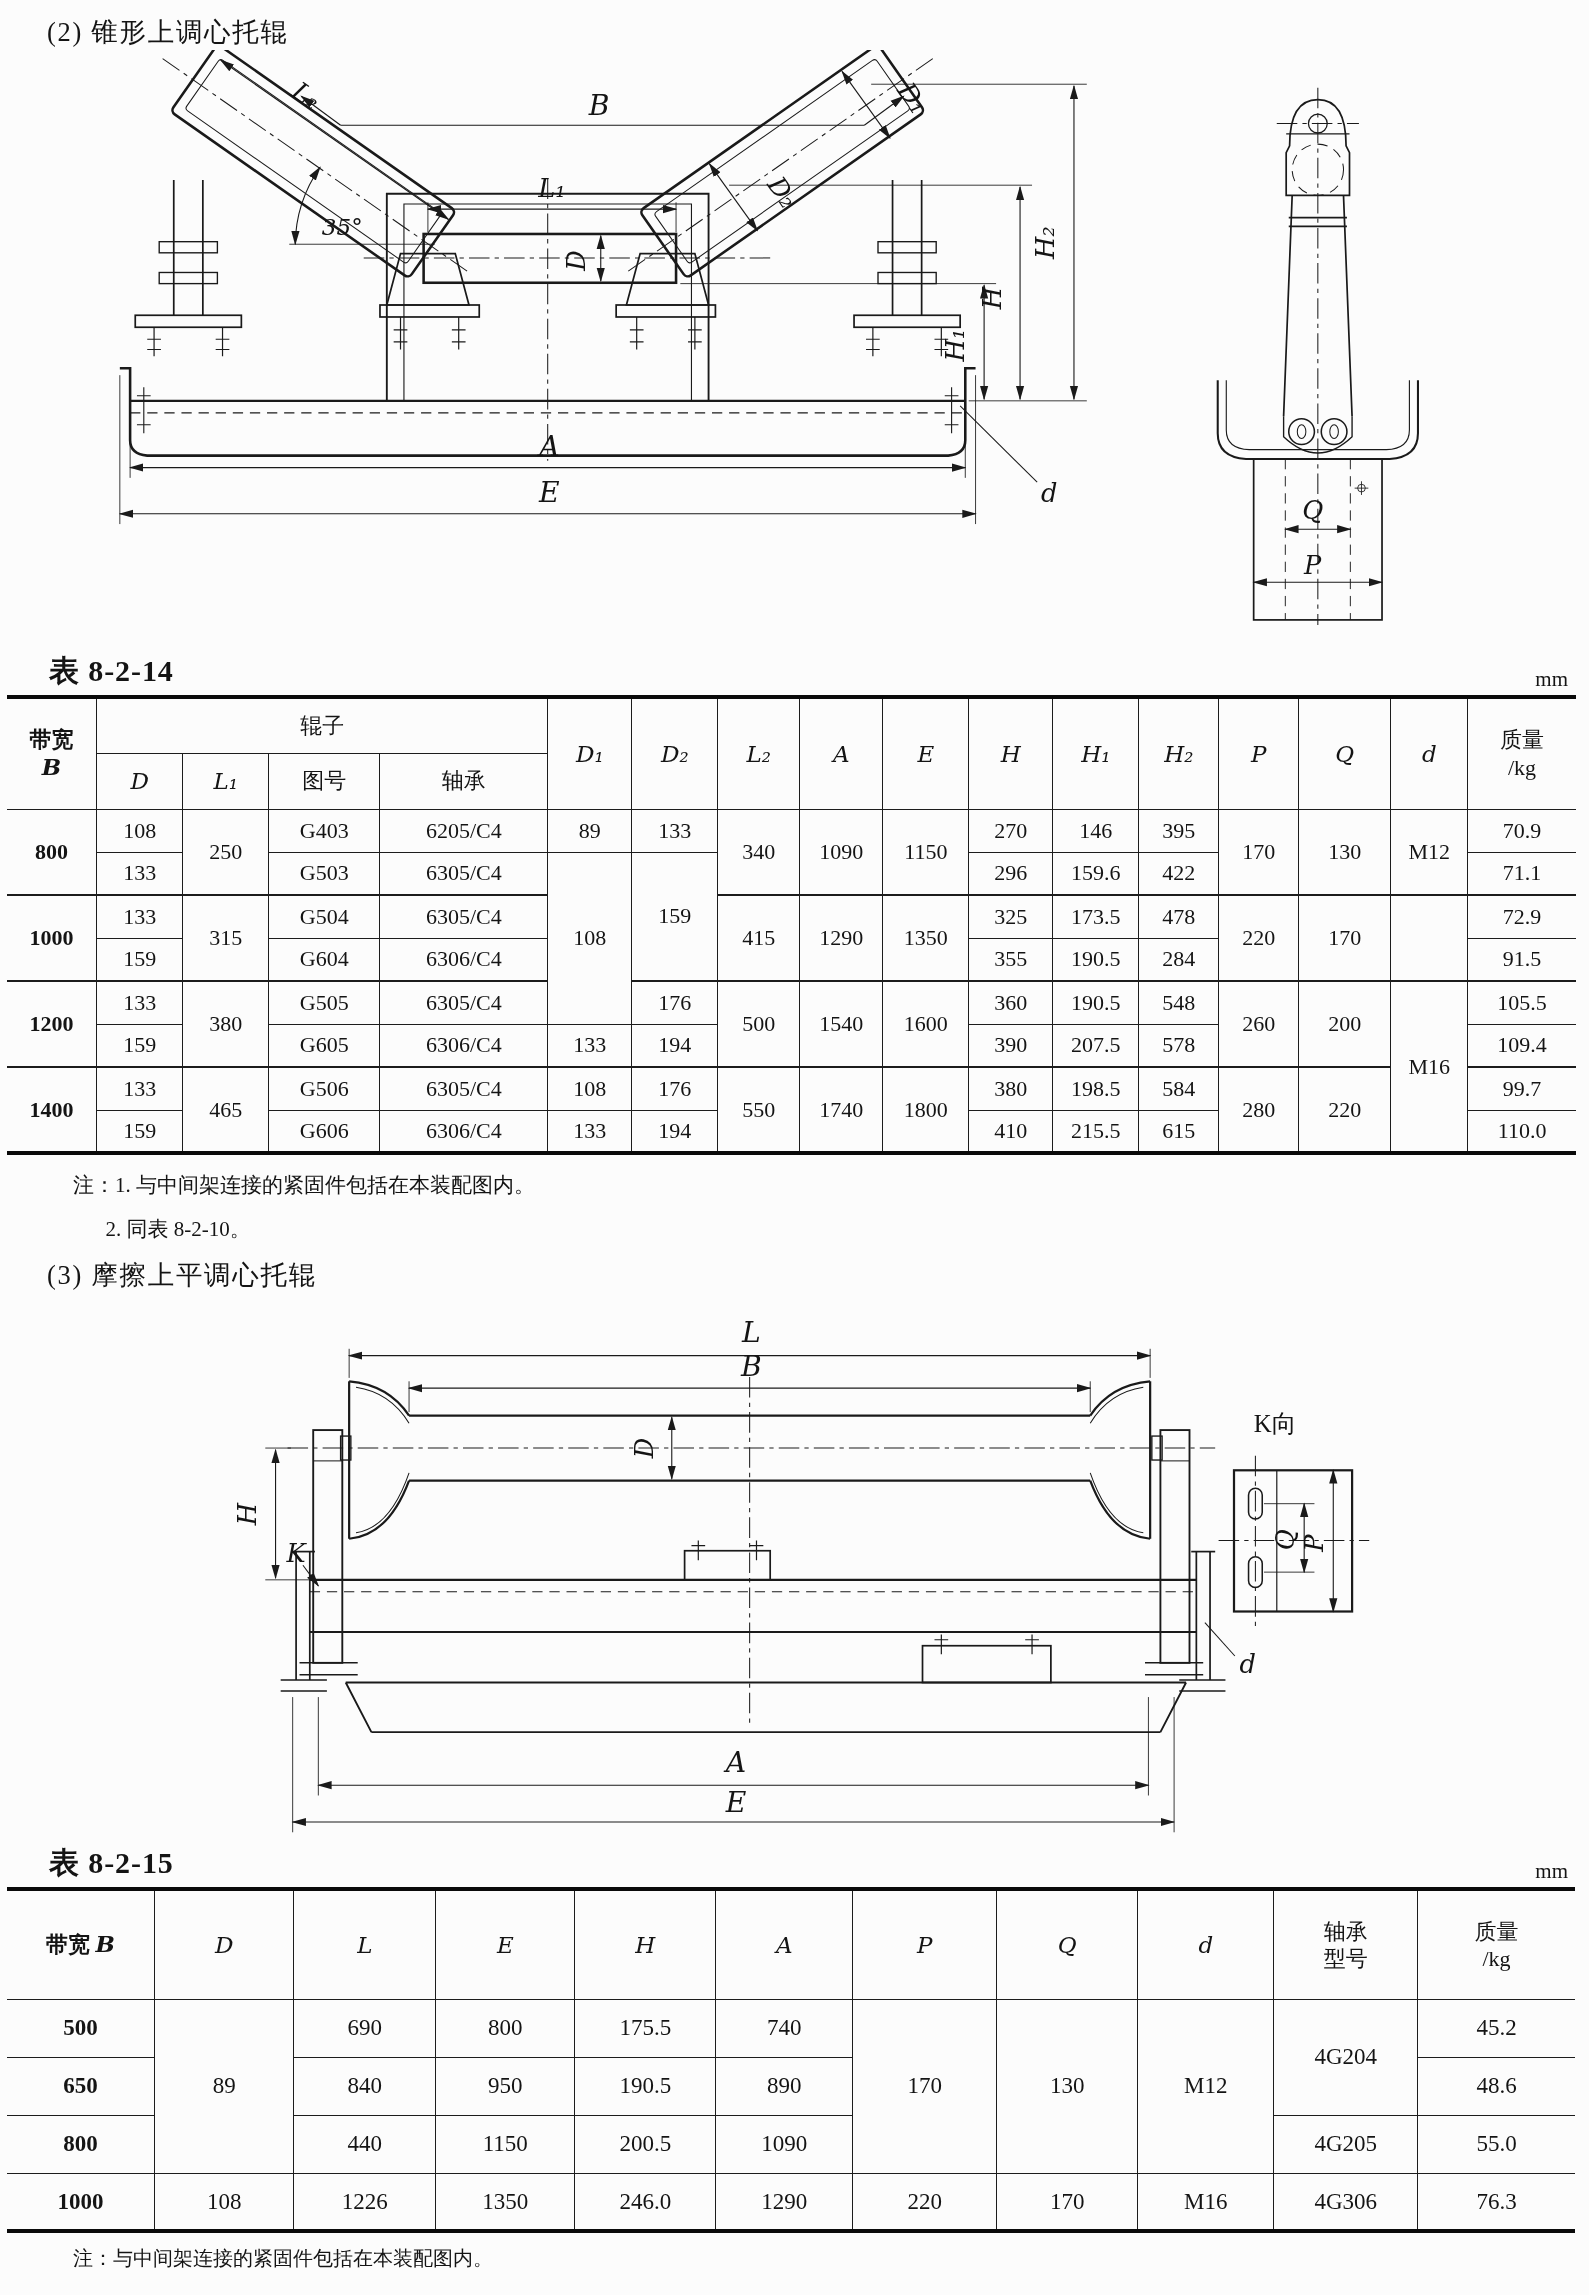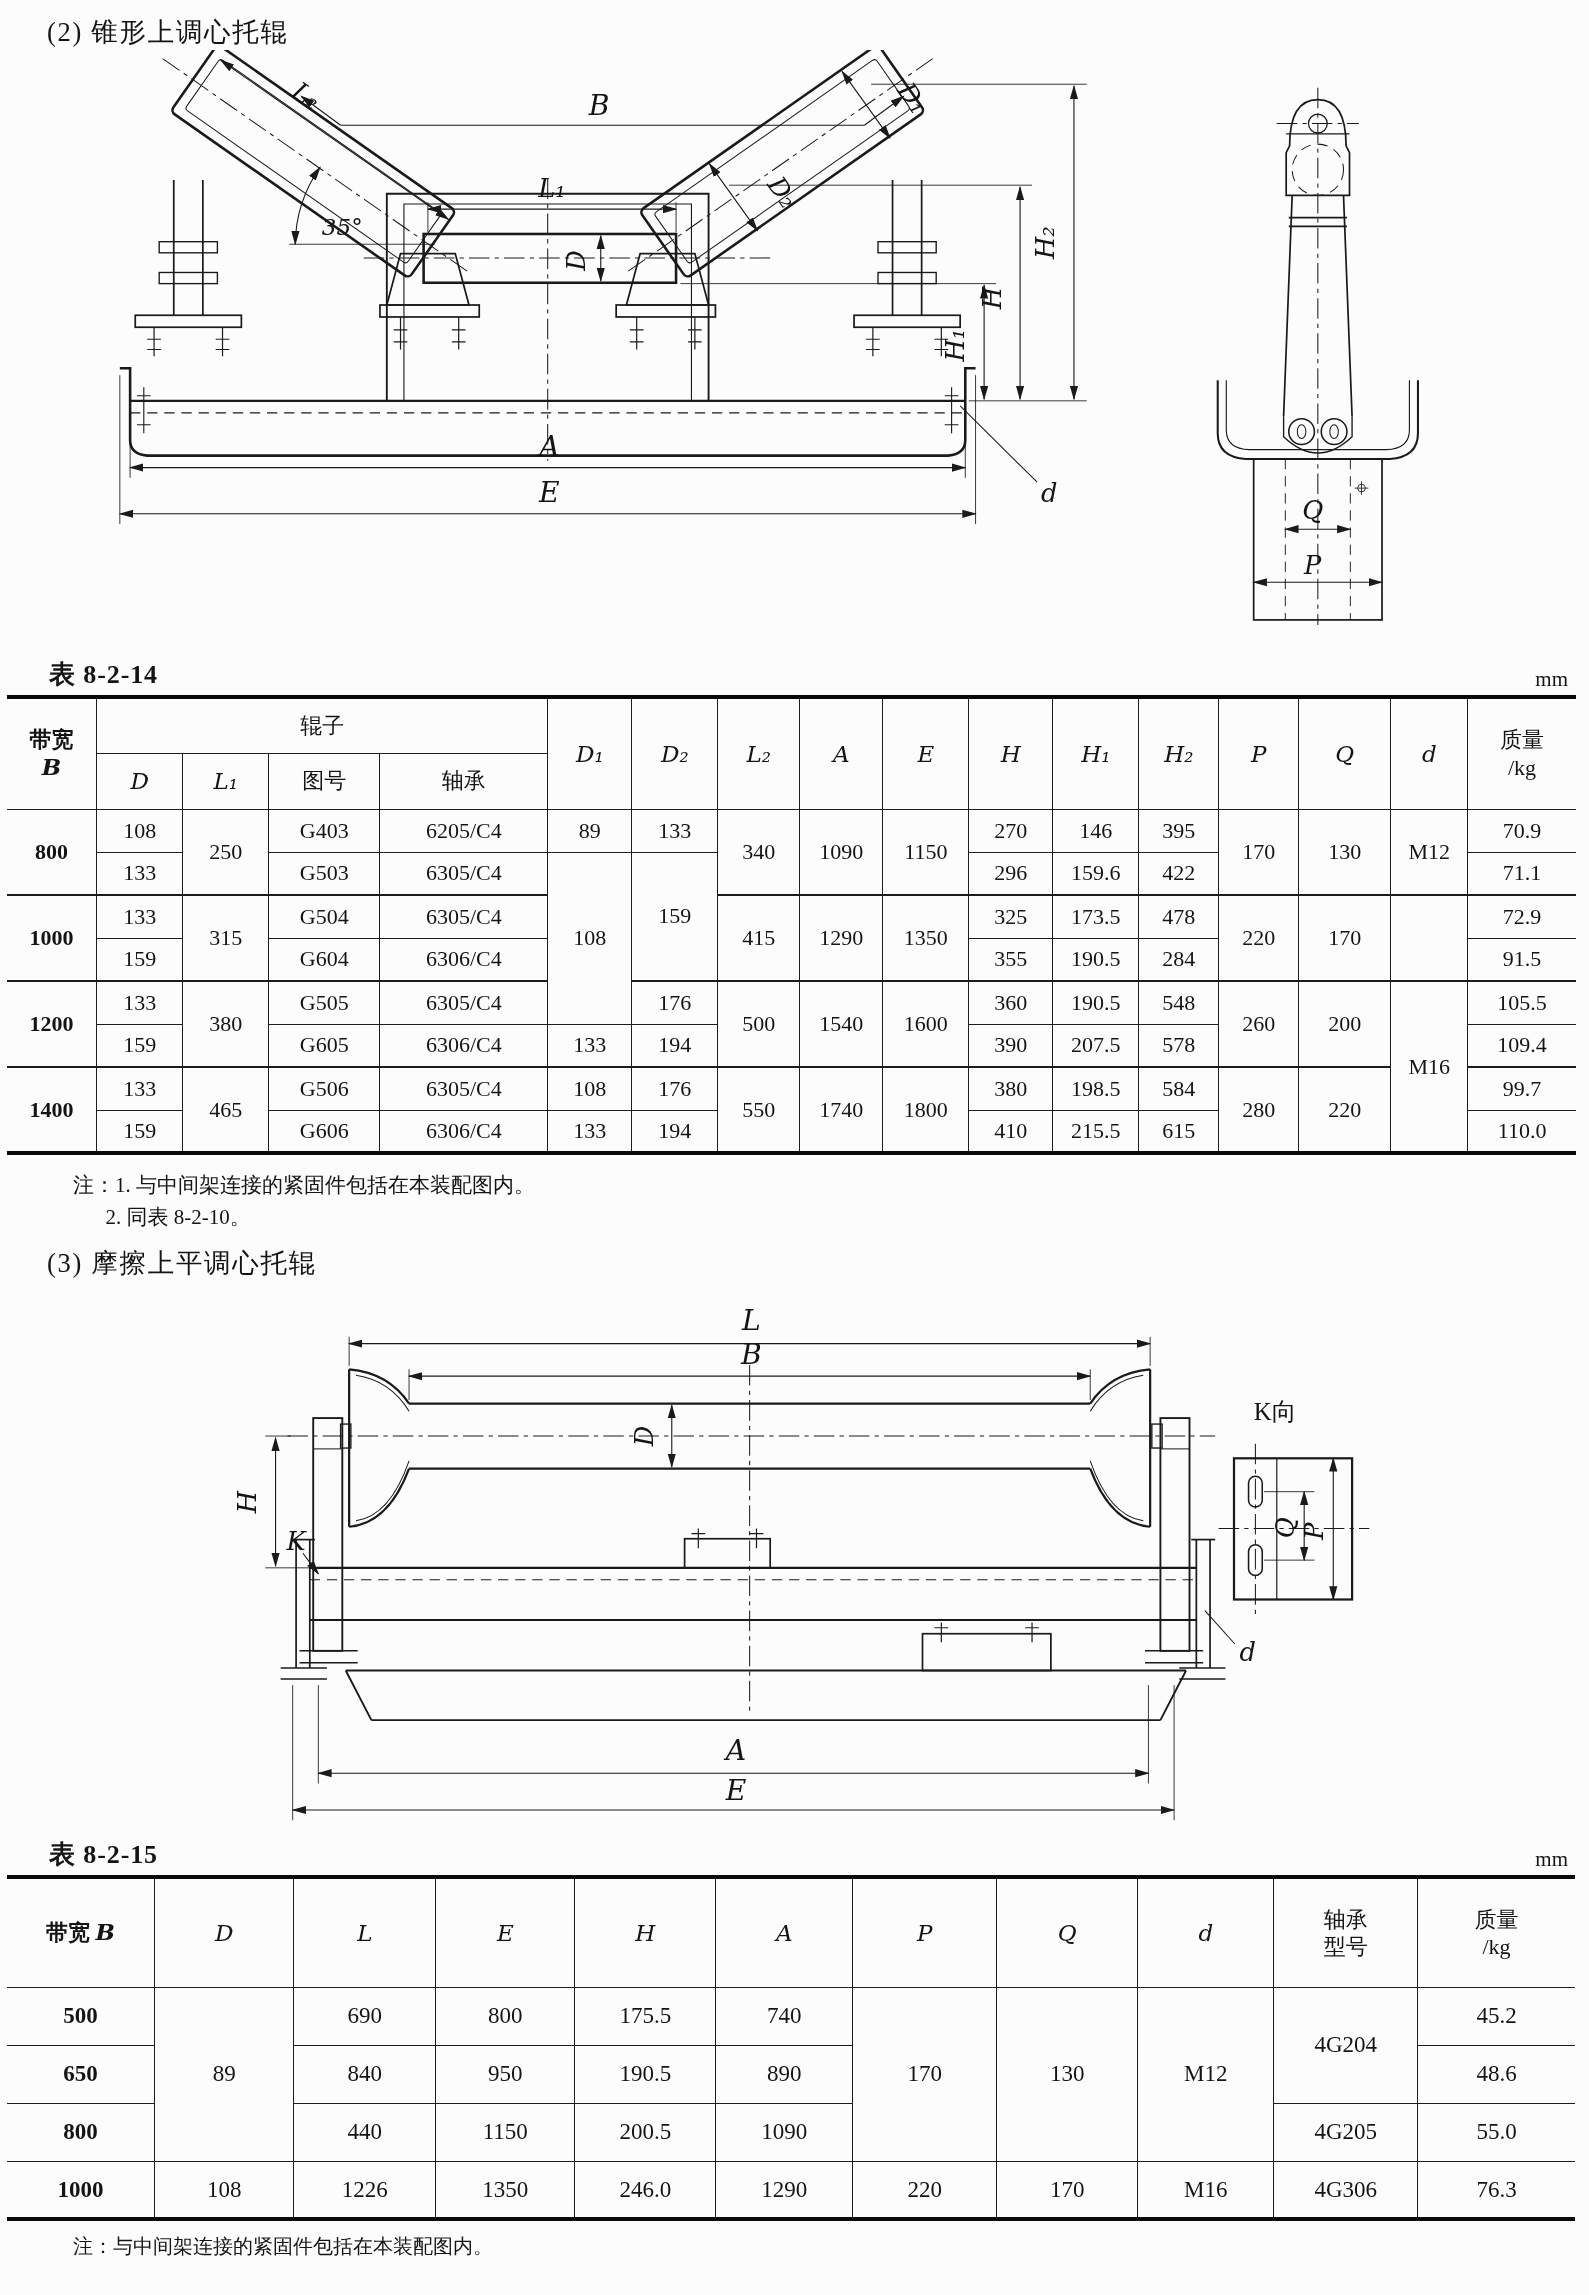--- a/index.html
+++ b/index.html
@@ -7,38 +7,38 @@
     width:1590px;height:2295px;overflow:hidden;
     background:#fcfcfc;color:#141414;
     font-family:"Liberation Serif","DejaVu Serif",serif;
     position:relative;
   }
   .heading{font-size:26.5px;margin:13.7px 0 0 47px;letter-spacing:1.7px;}
   .heading3{margin-top:11px;font-family:Liberation Serif, serif;}
   svg{display:block;}
   .caption-row{display:flex;justify-content:space-between;align-items:flex-end;
     margin:5.1px 22px 3.4px 49px;height:38px;}
-  .tbl-caption{font-size:26px;font-weight:700;letter-spacing:0.9px;}
+  .tbl-caption{font-size:30px;font-weight:700;letter-spacing:0.9px;}
   .unit{font-size:21px;}
   table{border-collapse:collapse;margin:0 0 0 6.8px;table-layout:fixed;
     border-top:4.3px solid #0a0a0a;border-bottom:4.3px solid #0a0a0a;}
   th,td{border:1.7px solid #1c1c1c;text-align:center;vertical-align:middle;
     font-weight:400;font-size:22px;padding:0 1.7px;overflow:hidden;}
   .el{border-left:none!important;font-weight:bold;}
   .er{border-right:none!important;}
   #t1 thead tr{height:56px;}
   #t1 tbody tr{height:43px;}
   #t2 thead tr{height:110px;}
   #t2 tbody tr{height:58px;}
   #t2 td{font-size:23px;}
   tr.gb td{border-top-width:2.6px;}
   .v{font-style:italic;font-family:"DejaVu Serif",serif;font-size:23px;}
   .two-line div{line-height:1.25;}
   .notes{margin:13.7px 0 0 73px;font-size:21px;line-height:1.55;}
-  .notes .n2{padding-left:32.5px;}
+  .notes .n2{padding-left:32.5px;margin-top:12px;}
   .note-single{margin:12px 0 0 73px;font-size:20px;}
   
   .ln{stroke:#1a1a1a;fill:none;}
   .cl{stroke:#1a1a1a;fill:none;stroke-width:1.2;stroke-dasharray:24 6 5 6;}
   .dash{stroke-dasharray:12 8;}
   .dl{font:italic 30px "DejaVu Serif",serif;fill:#141414;stroke:none;}
   .dl33{font:italic 33px "DejaVu Serif",serif;fill:#141414;stroke:none;}
   .dl27{font:italic 27px "DejaVu Serif",serif;fill:#141414;stroke:none;}
   .dcn{font:29px "Liberation Serif",serif;fill:#141414;stroke:none;}
 </style>

